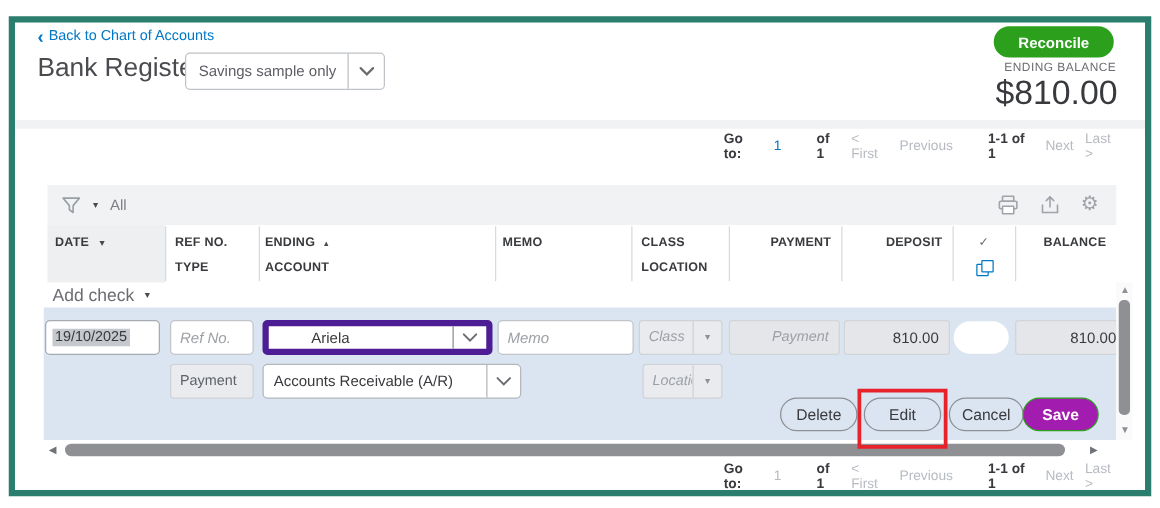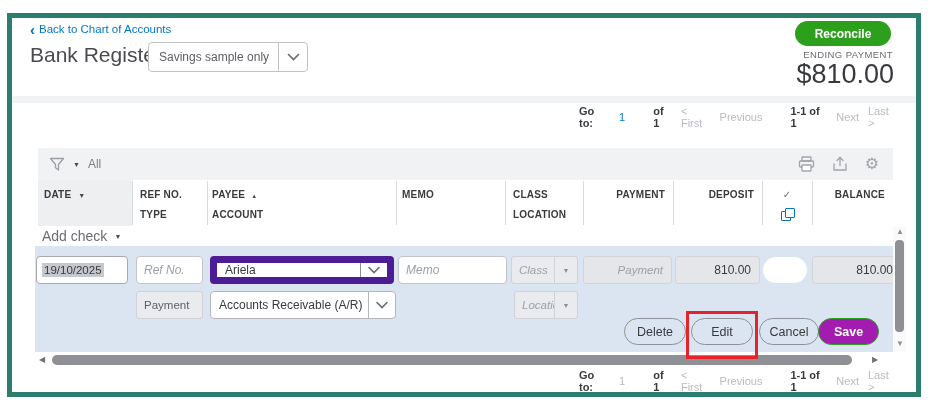--- a/index.html
+++ b/index.html
@@ -56,21 +56,21 @@
 
   
   .edit-bg{left:35px;top:246px;width:858px;height:106px;background:#dbe5f1;}
   input{font-family:"Liberation Sans",sans-serif;outline:none;}
   input::placeholder{color:#9da0a6;font-style:italic;}
   .txt-input{height:28px;border:1px solid #c1c4c8;border-radius:4px;background:#fff;font-size:12px;color:#393a3d;padding:0 7px;}
   .date-box{left:36px;top:256px;width:92px;height:28px;border:1px solid #a7aaae;border-radius:4px;background:#fff;display:flex;align-items:center;padding:0 5px;font-size:11.5px;cursor:text;}
   .sel-text{background:#c5c8cc;padding:1px 2px;}
   .combo{height:28px;border-radius:4px;background:#fff;display:flex;align-items:stretch;cursor:pointer;}
   .combo .val{flex:1;display:flex;align-items:center;padding-left:8px;font-size:12px;color:#393a3d;white-space:nowrap;overflow:hidden;}
-  .combo.dark{border:7px solid #4c1d95;}
+  .combo.dark{border:5px solid #4c1d95;padding-left:26px;}
   .combo.lite{border:1px solid #b4b7bb;}
   .gsel{height:28px;background:#e9ebee;border:1px solid #cfd2d6;border-radius:3px;display:flex;align-items:stretch;cursor:pointer;}
   .gsel .val{flex:1;display:flex;align-items:center;padding-left:7px;font-size:11.5px;color:#9da0a6;font-style:italic;white-space:nowrap;overflow:hidden;}
   .gsel .val.solid{font-style:normal;color:#5f6268;}
   .gsel .dbox{width:22px;display:flex;align-items:center;justify-content:center;border-left:1px solid #cfd2d6;}
   .gsel .dbox .tri{color:#8d9096;}
   .gfield{height:28px;background:#e4e6e9;border:1px solid #d2d5d8;border-radius:3px;display:flex;align-items:center;font-size:12px;}
   .gfield .ph{flex:1;text-align:right;padding-right:8px;color:#9da0a6;font-style:italic;font-size:11.5px;}
   .gfield .amt{flex:1;text-align:right;padding-right:8px;color:#393a3d;}
   .check-pill{left:763px;top:257px;width:44px;height:26px;background:#fff;border-radius:13px;cursor:pointer;}
@@ -102,21 +102,21 @@
   <div class="abs acct-dd">
     <span class="val">Savings sample only</span>
     <span class="chev-box">
       <svg width="13" height="8" viewBox="0 0 13 8">
           <path d="M1.5 1.5 L6.5 6.5 L11.5 1.5" fill="none" stroke="#6b6c72" stroke-width="1.7" stroke-linecap="round"></path>
         </svg>
     </span>
   </div>
 
   <div class="abs reconcile">Reconcile</div>
-  <div class="abs eb-label">ENDING PAYMENT</div>
+  <div class="abs eb-label">ENDING BALANCE</div>
   <div class="abs eb-value">$810.00</div>
 
   <div class="abs gray-band"></div>
 
   <div class="abs pager" style="left:560px;top:110px;width:337px;">
     <span class="dark">Go to:</span>
     <span class="teal">1</span>
     <span class="dark">of 1</span>
     <span class="dim lnk">&lt; First</span>
     <span class="dim lnk">Previous</span>
@@ -171,21 +171,21 @@
 
   <div class="abs hcell" style="left:44px;top:185px;">
     <span>DATE</span>
     <span class="tri" style="margin-left:4px;">▼</span>
   </div>
   <div class="abs hcell" style="left:140px;top:185px;">
     <span class="hl2">REF NO.</span>
     <span class="hl2">TYPE</span>
   </div>
   <div class="abs hcell" style="left:212px;top:185px;">
-    <span class="hl2"><span>PAYEE</span>
+    <span class="hl2"><span>ENDING</span>
       <span class="tri" style="font-size:6px;margin-left:3px;">▲</span></span>
     <span class="hl2">ACCOUNT</span>
   </div>
   <div class="abs hcell" style="left:402px;top:185px;">MEMO</div>
   <div class="abs hcell" style="left:513px;top:185px;">
     <span class="hl2">CLASS</span>
     <span class="hl2">LOCATION</span>
   </div>
   <div class="abs hcell right" style="left:583px;top:185px;width:82px;">PAYMENT</div>
   <div class="abs hcell right" style="left:673px;top:185px;width:81px;">DEPOSIT</div>
@@ -231,21 +231,21 @@
     <span class="amt">810.00</span>
   </div>
   <div class="abs check-pill"></div>
   <div class="abs gfield" style="left:812px;top:256px;width:90px;">
     <span class="amt">810.00</span>
   </div>
 
   <div class="abs gsel" style="left:136px;top:291px;width:67px;">
     <span class="val solid">Payment</span>
   </div>
-  <div class="abs combo lite" style="left:210px;top:291px;width:186px;">
+  <div class="abs combo lite" style="left:210px;top:291px;width:207px;">
     <span class="val">Accounts Receivable (A/R)</span>
     <span class="chev-box" style="border-color:#b4b7bb;width:26px;">
       <svg width="12" height="8" viewBox="0 0 12 8">
           <path d="M1 1.5 L6 6.5 L11 1.5" fill="none" stroke="#6b6c72" stroke-width="1.6" stroke-linecap="round"></path>
         </svg>
     </span>
   </div>
   <div class="abs gsel" style="left:514px;top:291px;width:64px;">
     <span class="val">Location</span>
     <span class="dbox">

